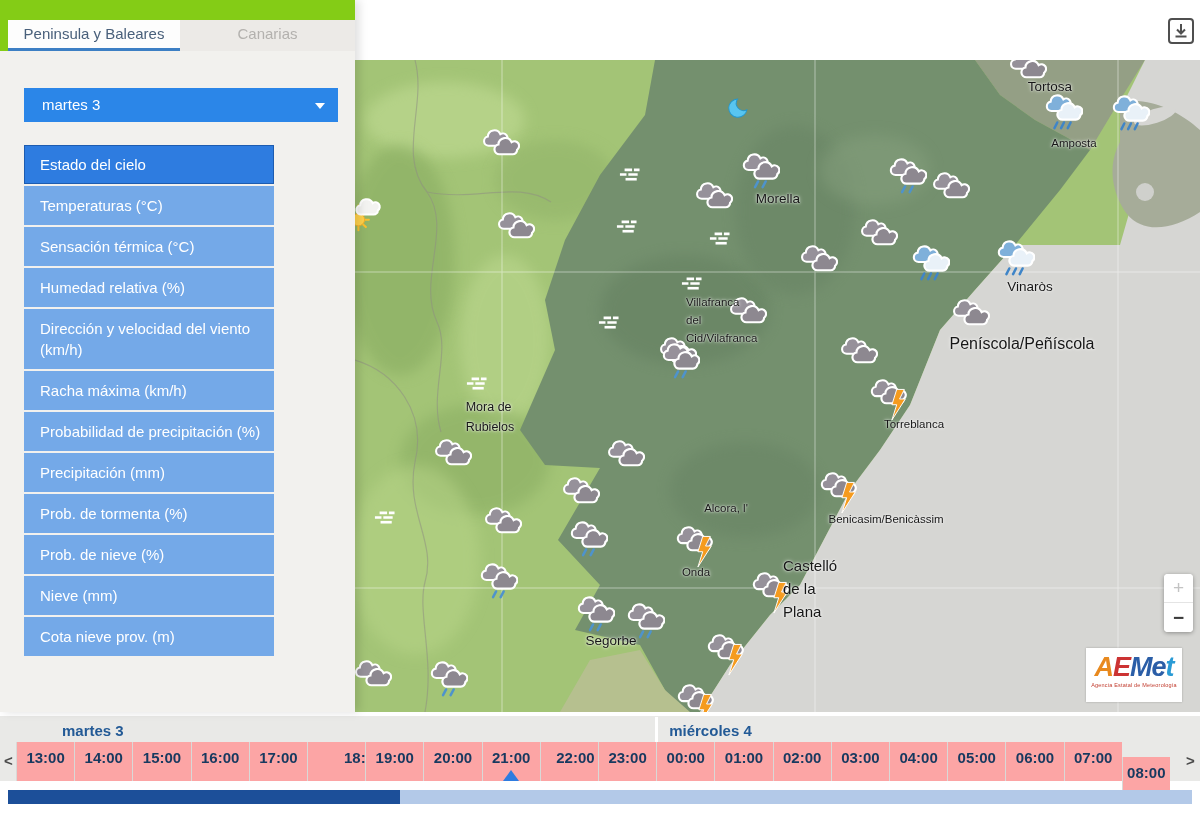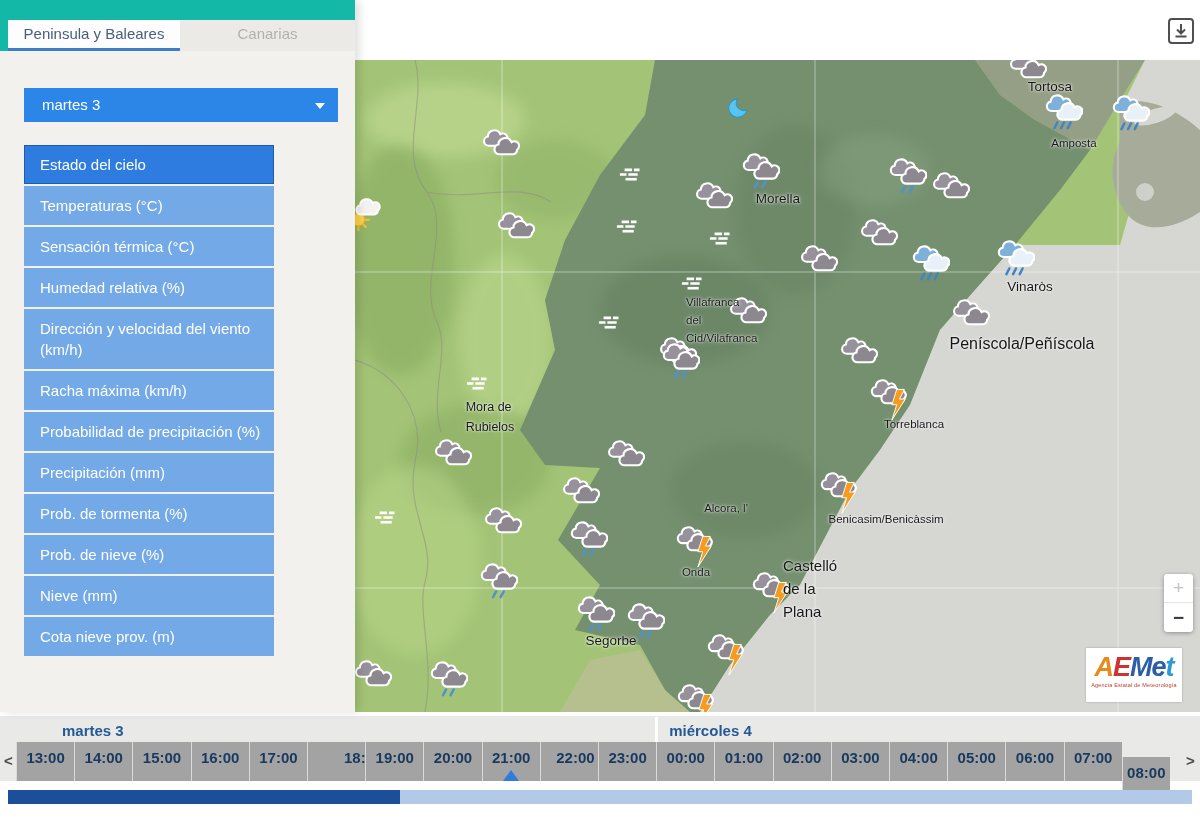--- a/index.html
+++ b/index.html
@@ -36,21 +36,21 @@
     box-shadow:0 0 2px rgba(0,0,0,.25);
   }
   .aemet .big{font-size:27px;font-weight:bold;font-style:italic;letter-spacing:-1px;line-height:30px;}
   .aemet .big .lA{color:#e8891e;}
   .aemet .big .lE{color:#cc3333;}
   .aemet .big .lM{color:#2b5ea7;}
   .aemet .big .le{color:#2b5ea7;}
   .aemet .big .lt{color:#2a9bd5;}
   .aemet .sub{font-size:5.5px;color:#c0392b;letter-spacing:.2px;}
   
-  .sidebar{position:absolute;left:0;top:0;width:355px;height:712px;background:#14b8a6;z-index:60;
+  .sidebar{position:absolute;left:0;top:0;width:355px;height:712px;background:#84cc16;z-index:60;
     box-shadow:4px 0 9px rgba(0,0,0,.13);}
   .sidebar .panel{position:absolute;left:0;top:51px;width:355px;height:661px;background:#f2f1ee;}
   .tab{position:absolute;top:20px;height:28px;line-height:28px;text-align:center;font-size:15px;cursor:pointer;z-index:2;}
   .tab.active{left:8px;width:172px;background:#fdfdfd;color:#49607b;border-bottom:3px solid #3d7fc4;}
   .tab.inactive{left:180px;width:175px;background:#eceae7;color:#b3b1ae;border-bottom:3px solid #eceae7;}
   .dropdown{
     position:absolute;left:24px;top:88px;width:314px;height:34px;background:#2b86e8;color:#fff;
     font-size:15px;line-height:34px;padding-left:18px;box-sizing:border-box;cursor:pointer;z-index:2;
   }
   .dropdown .caret{position:absolute;right:13px;top:15px;width:0;height:0;
@@ -58,21 +58,21 @@
   #menu{position:absolute;left:24px;top:145px;width:250px;z-index:2;}
   .mitem{background:#74a9e8;color:#fff;font-size:15px;padding:9px 8px 9px 16px;margin-bottom:2px;
     line-height:21px;cursor:pointer;}
   .mitem.selected{background:#2e7ce0;border:1px solid #1d5cb0;padding:8px 7px 8px 15px;}
   
   .timeline{position:absolute;left:0;top:712px;width:1200px;height:106px;background:#fff;}
   .tl-band{position:absolute;left:0;top:4px;width:1200px;height:65px;background:#e9e9e7;}
   .dayhdr{position:absolute;top:6px;height:24px;line-height:26px;font-size:15px;font-weight:bold;
     color:#235a96;background:#e9e9e7;box-sizing:border-box;}
   .daysep{position:absolute;top:5px;width:3px;height:64px;background:#fff;}
-  .hcell{position:absolute;top:30px;height:39px;background:#a3a3a3;border-left:1px solid #d9d9d7;
+  .hcell{position:absolute;top:30px;height:39px;background:#fca5a5;border-left:1px solid #d9d9d7;
     box-sizing:border-box;text-align:center;font-size:15px;font-weight:bold;color:#17395f;
     padding-top:7px;cursor:pointer;}
   .tri{position:absolute;bottom:0;left:50%;margin-left:-8px;width:0;height:0;
     border-left:8px solid transparent;border-right:8px solid transparent;border-bottom:11px solid #2e7ce0;}
   .tl-arrow{position:absolute;top:36px;width:15px;height:26px;line-height:26px;text-align:center;
     font-size:15px;font-weight:bold;color:#4a4a4a;background:transparent;border:none;cursor:pointer;padding:0;
     font-family:"Liberation Sans",sans-serif;}
   .tl-prev{left:1px;}
   .tl-next{left:1183px;}
   .scroll-track{position:absolute;left:8px;top:78px;width:1184px;height:14px;background:#b3c9e8;cursor:pointer;}

